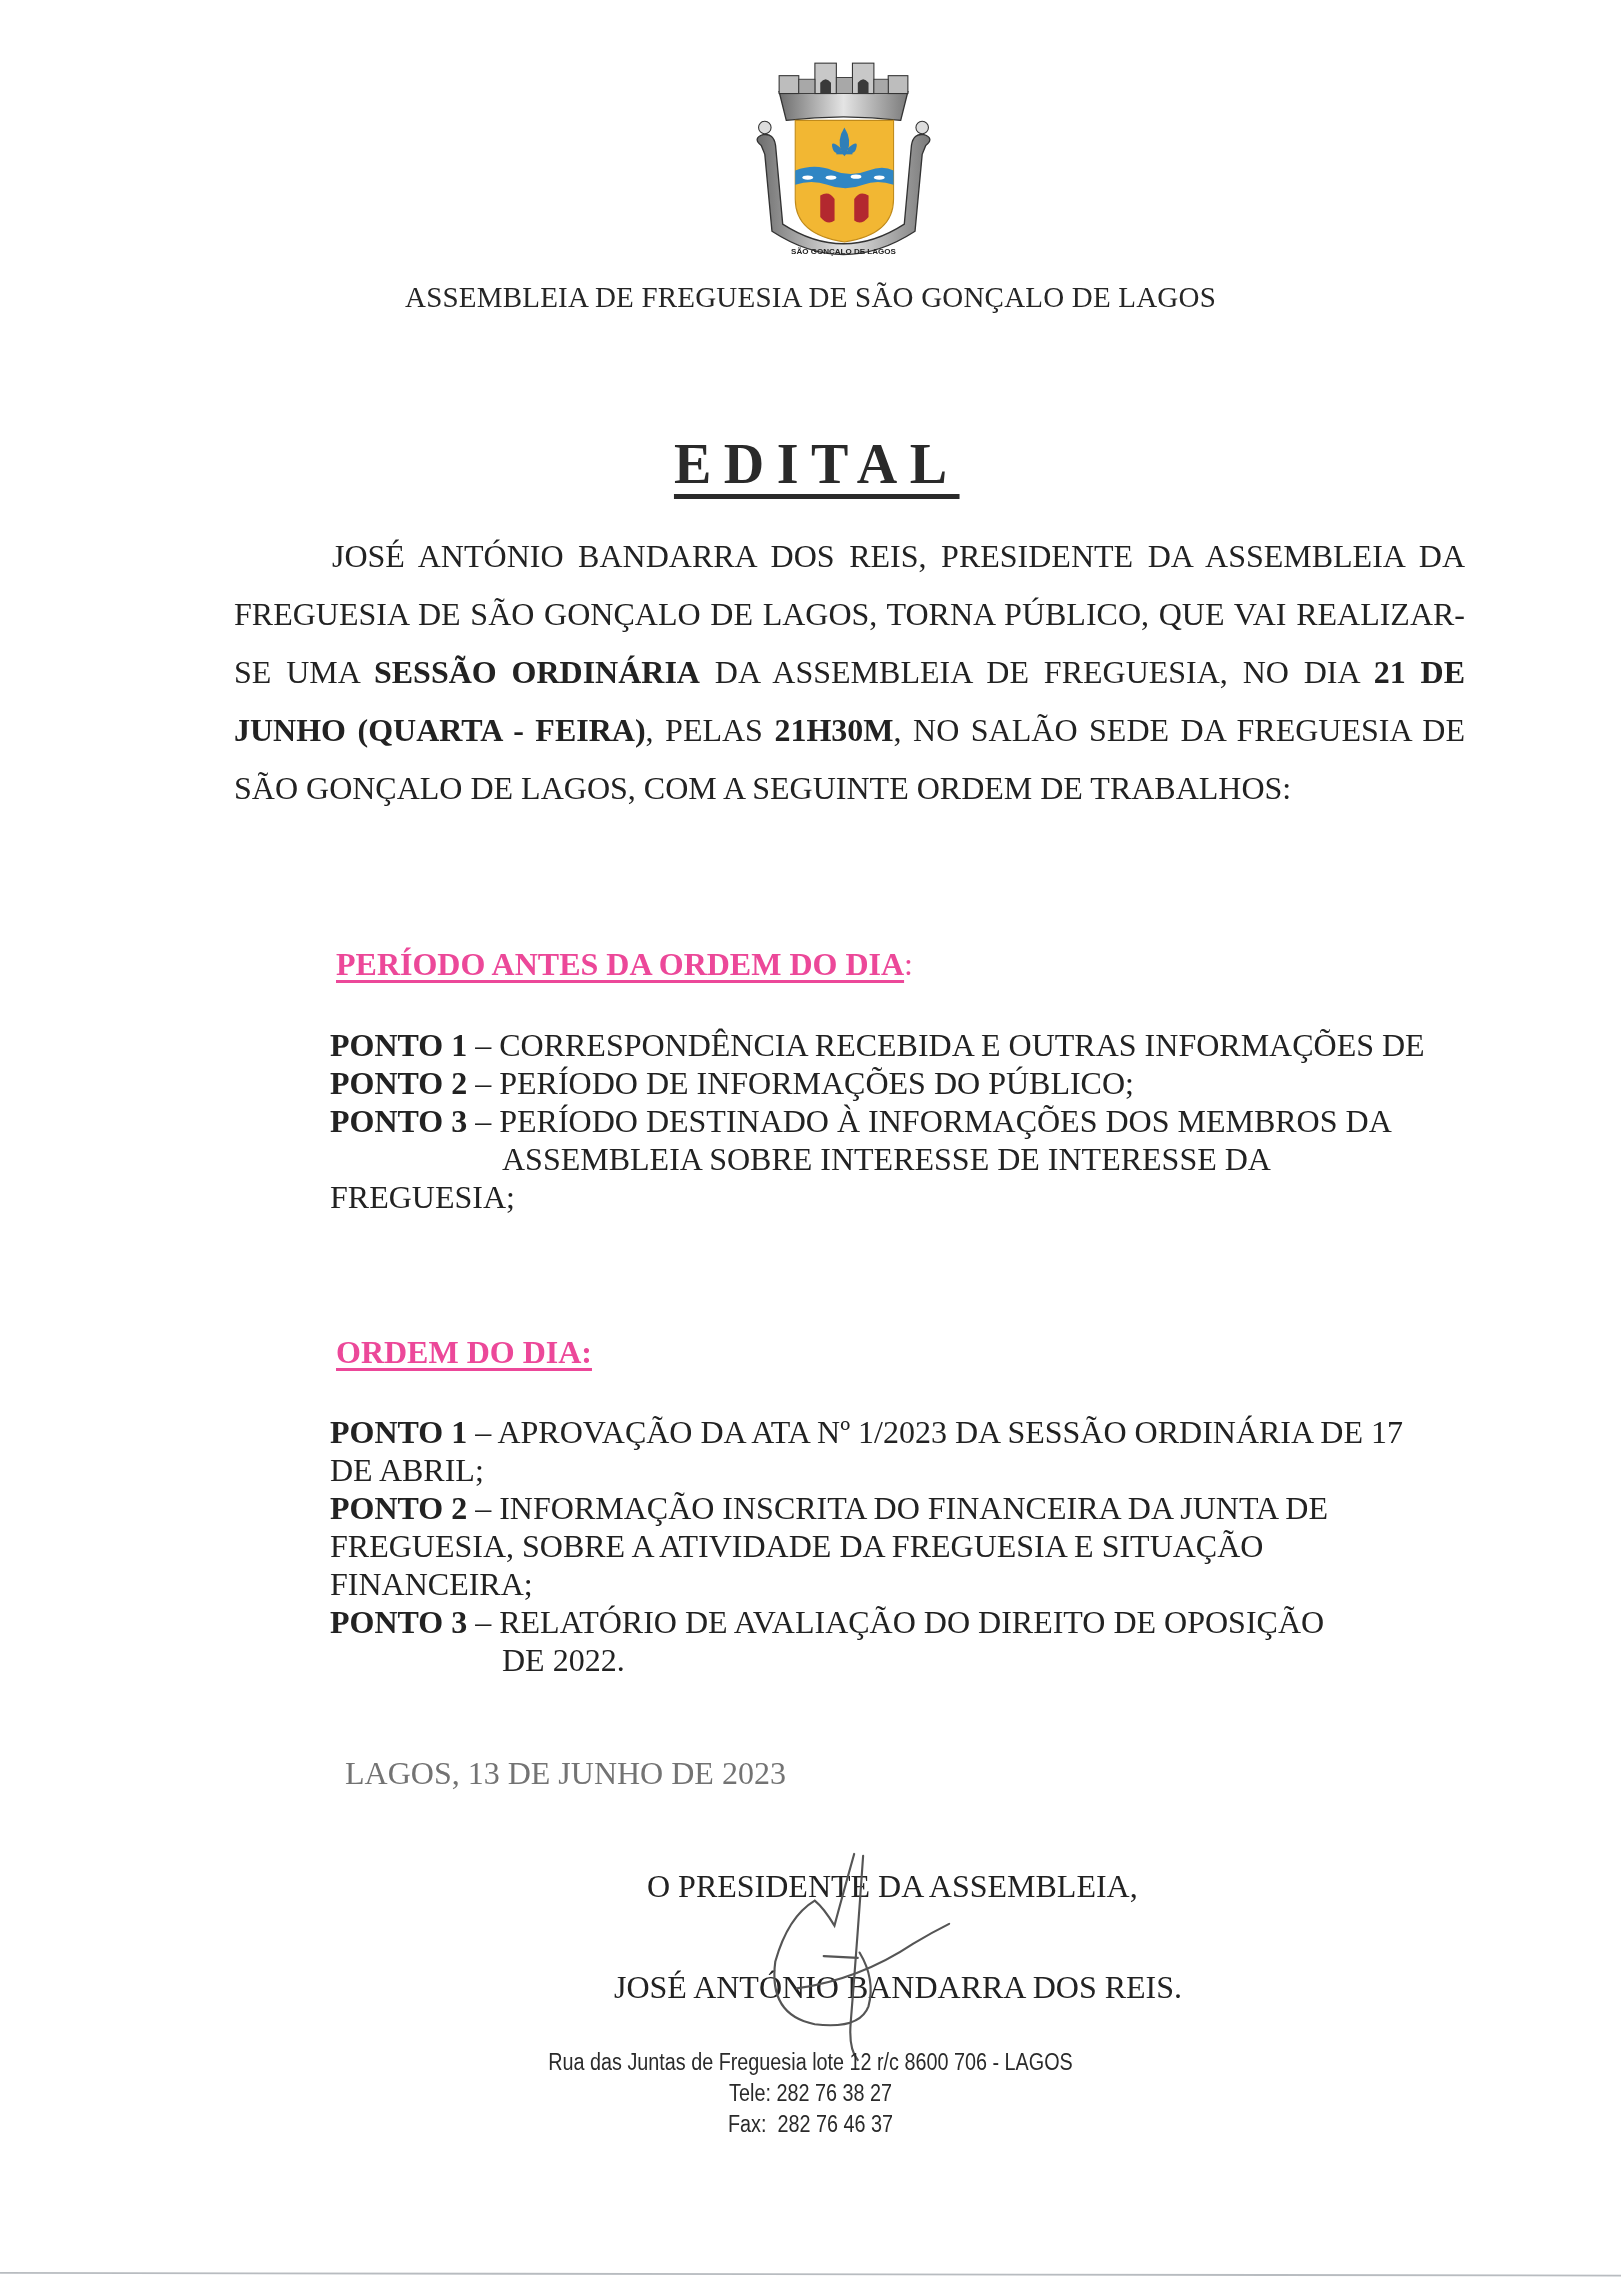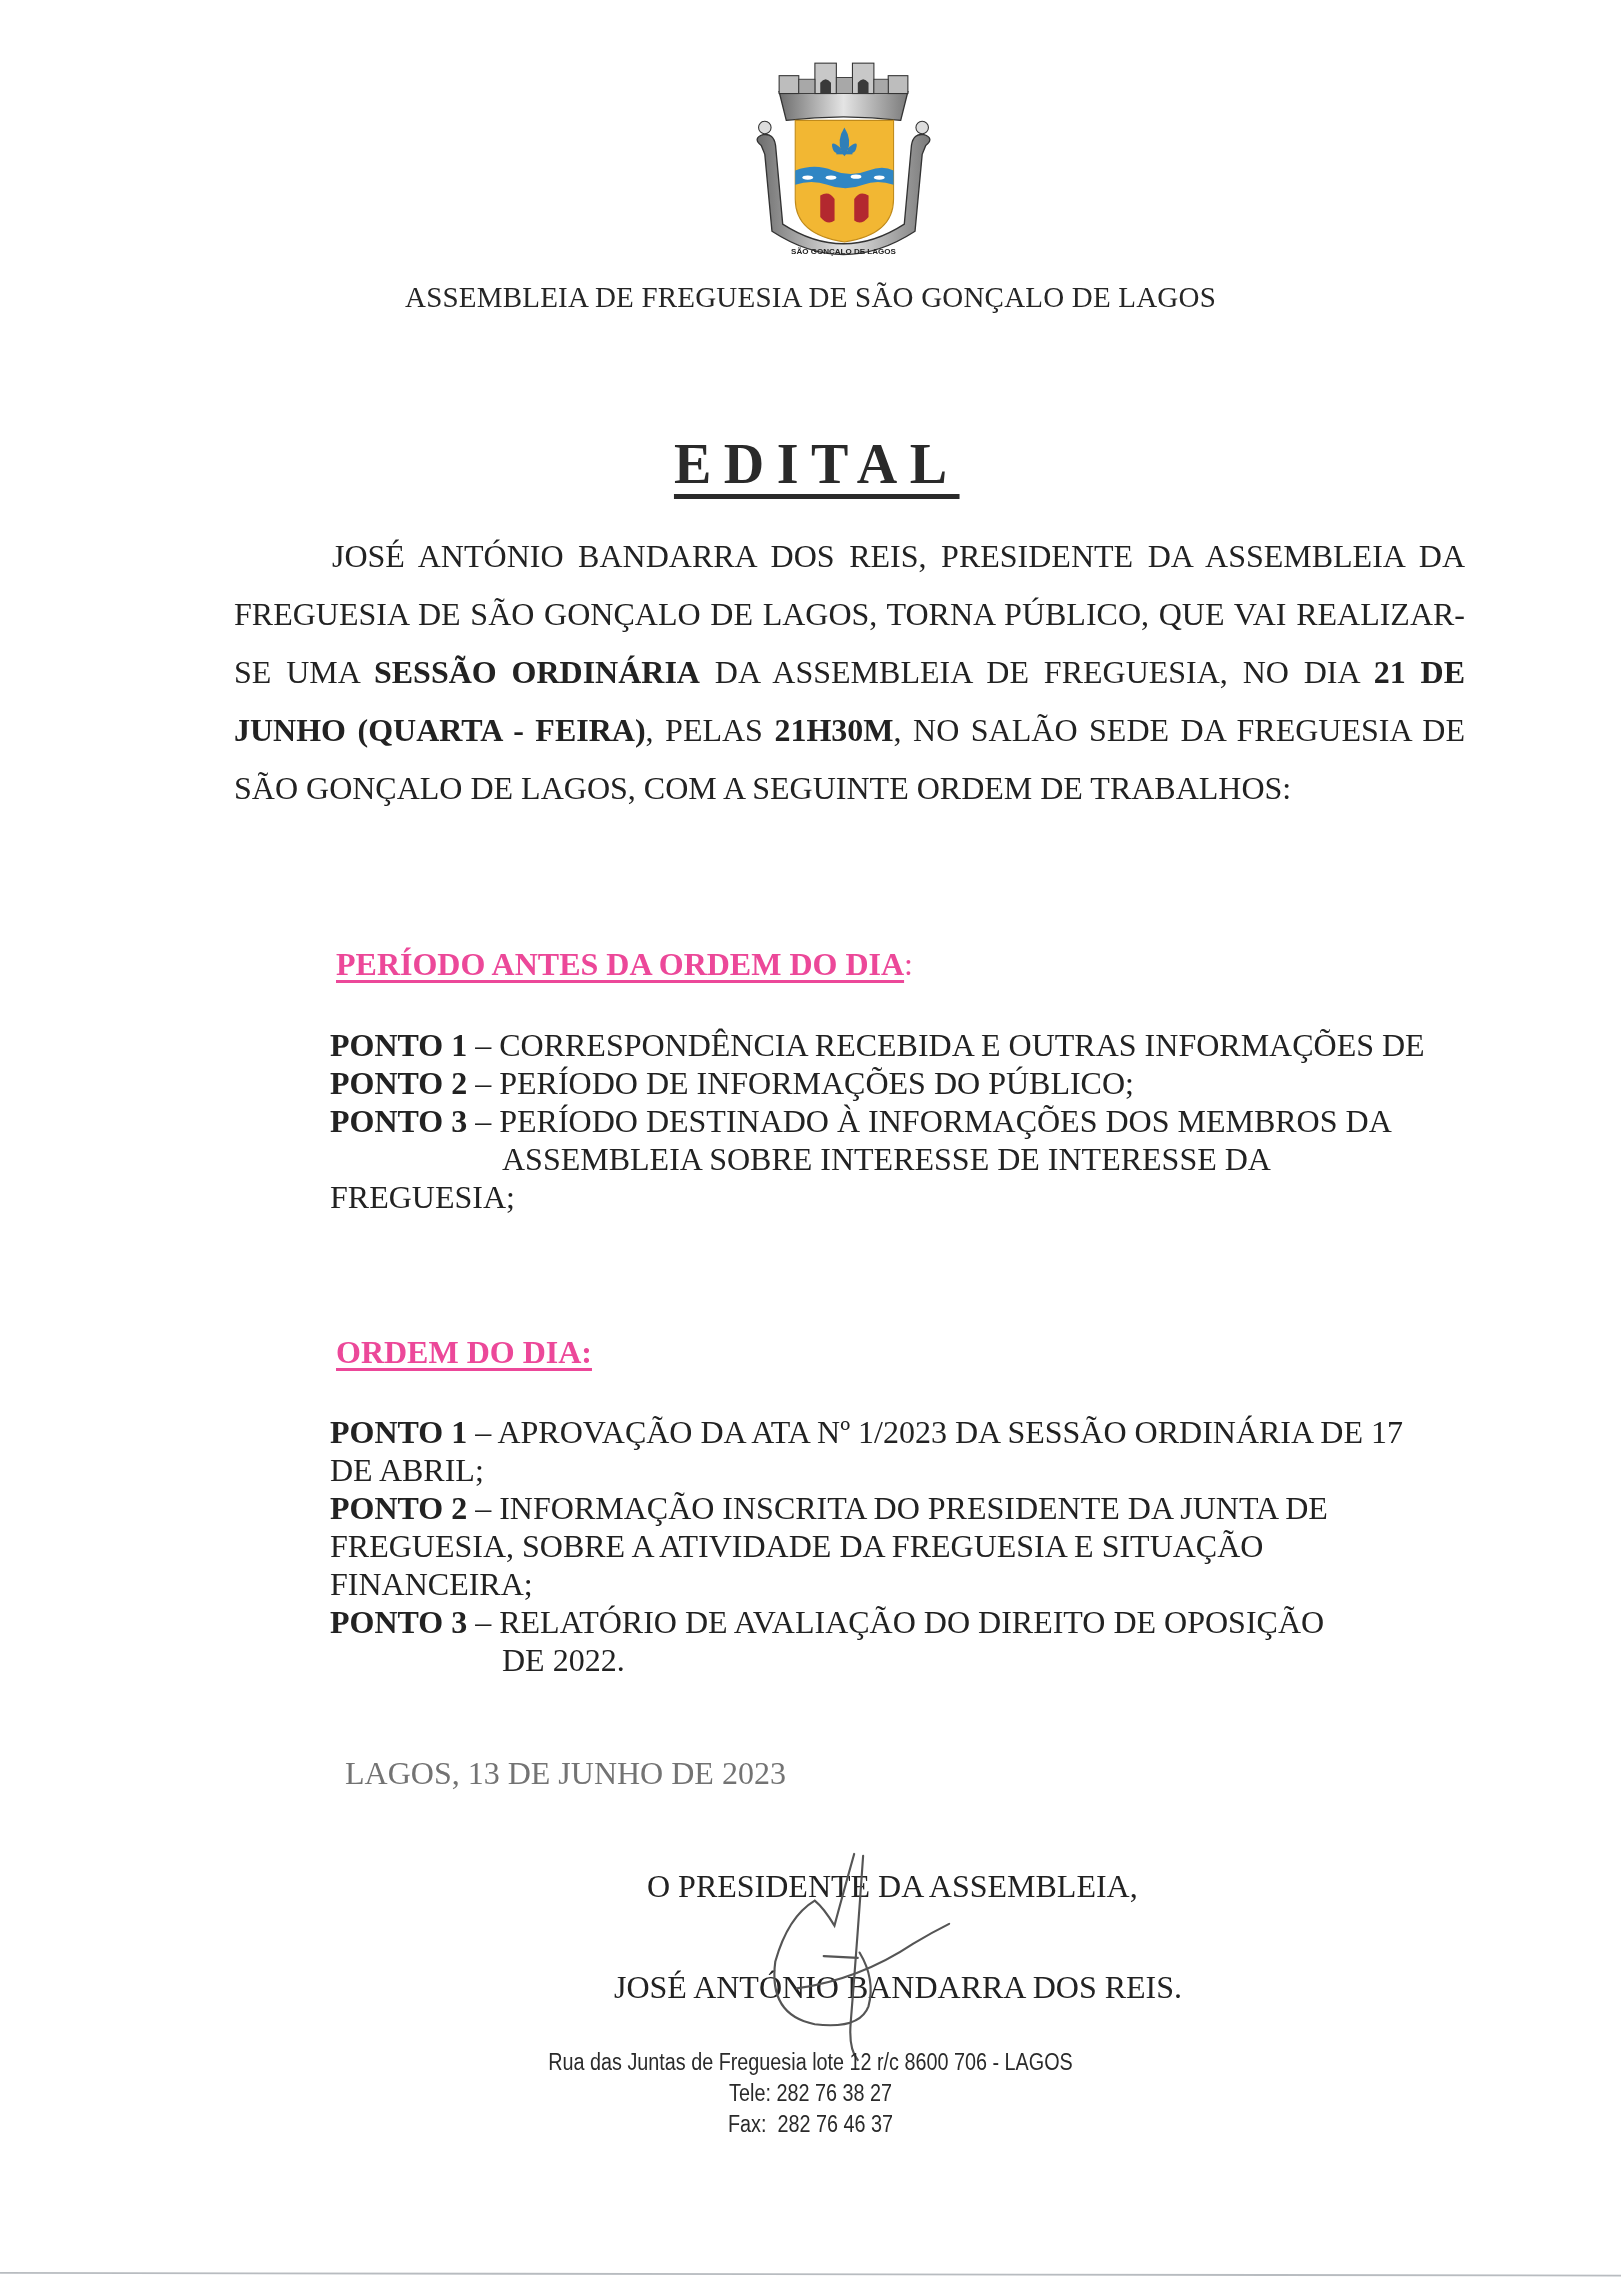--- a/index.html
+++ b/index.html
@@ -116,21 +116,21 @@
 </div>
 
 <div id="sec2-head" class="abs section-head">ORDEM DO DIA:</div>
 
 <div id="sec2-items" class="abs items">
   <p class="item">
     <b>PONTO 1</b><span> – </span><span>APROVAÇÃO DA ATA Nº 1/2023 DA SESSÃO ORDINÁRIA DE 17</span>
     <span class="cont">DE ABRIL;</span>
   </p>
   <p class="item">
-    <b>PONTO 2</b><span> – </span><span>INFORMAÇÃO INSCRITA DO PRESIDENTE DA JUNTA DE</span>
+    <b>PONTO 2</b><span> – </span><span>INFORMAÇÃO INSCRITA DO FINANCEIRA DA JUNTA DE</span>
     <span class="cont">FREGUESIA, SOBRE A ATIVIDADE DA FREGUESIA E SITUAÇÃO</span>
     <span class="cont">FINANCEIRA;</span>
   </p>
   <p class="item">
     <b>PONTO 3</b><span> – </span><span>RELATÓRIO DE AVALIAÇÃO DO DIREITO DE OPOSIÇÃO</span>
     <span class="cont ind2">DE 2022.</span>
   </p>
 </div>
 
 <div id="place-date" class="abs">LAGOS, 13 DE JUNHO DE 2023</div>

